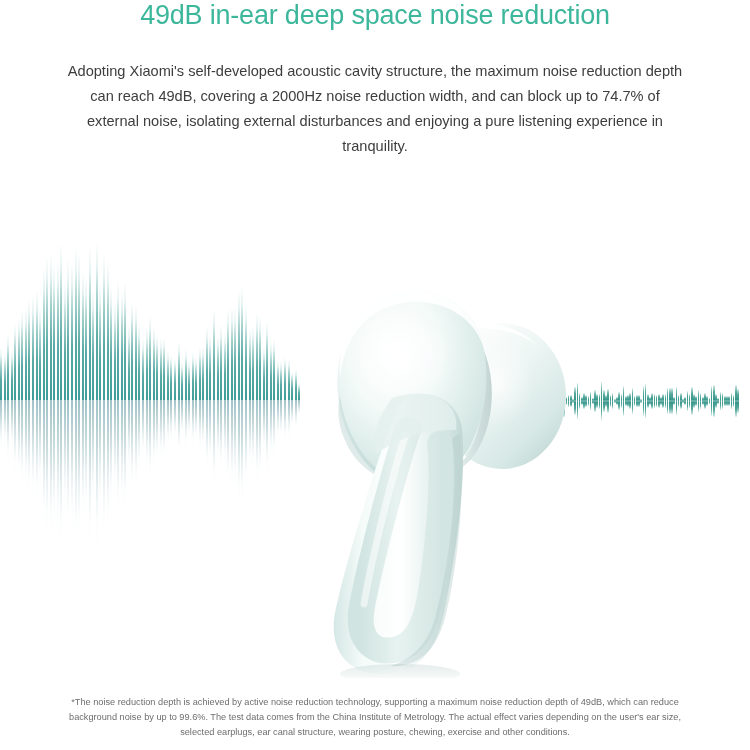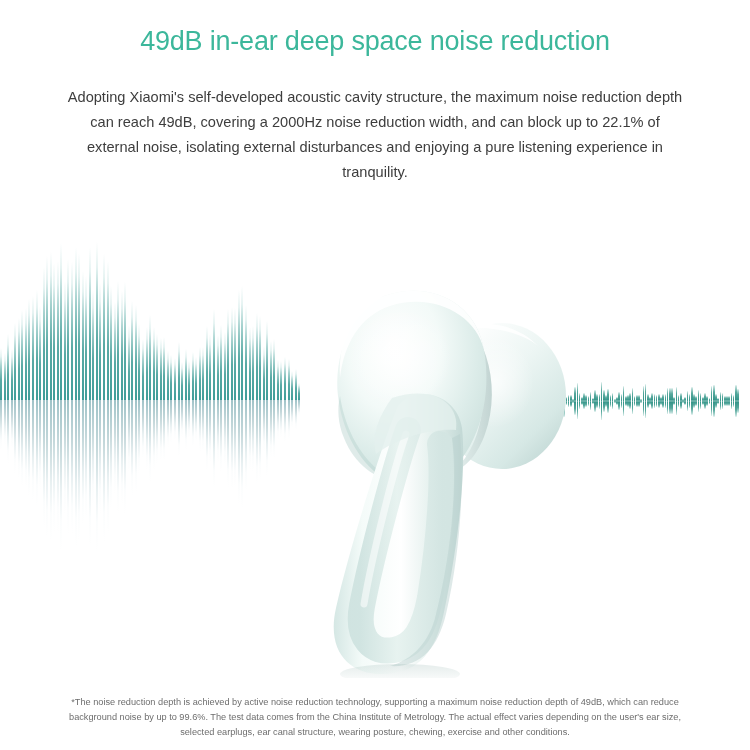--- a/index.html
+++ b/index.html
@@ -25,21 +25,20 @@
   .text-block {
     position: absolute;
     top: 0;
     left: 0;
     width: 750px;
     z-index: 30;
     text-align: center;
   }
   .headline {
     margin: 0;
-    padding-top: 26px;
     font-size: 27px;
     font-weight: 400;
     letter-spacing: -0.2px;
     color: #3cb79b;
     line-height: 1.18;
   }
   .subhead {
     margin: 0;
     padding-top: 10px;
     font-size: 27px;
@@ -118,21 +117,21 @@
     z-index: 20;
   }
 </style>
 </head>
 <body>
 
 <div id="page">
 
   <div class="text-block">
     <h1 class="headline">49dB in-ear deep space noise reduction</h1>
-    <p class="body-copy">Adopting Xiaomi's self-developed acoustic cavity structure, the maximum noise reduction depth can reach 49dB, covering a 2000Hz noise reduction width, and can block up to 22.1% of external noise, isolating external disturbances and enjoying a pure listening experience in tranquility.</p>
+    <p class="body-copy">Adopting Xiaomi's self-developed acoustic cavity structure, the maximum noise reduction depth can reach 49dB, covering a 2000Hz noise reduction width, and can block up to 74.7% of external noise, isolating external disturbances and enjoying a pure listening experience in tranquility.</p>
   </div>
 
   <div class="wave-left">
       <div class="bar bar-up" style="left: 0px; height: 51.84px; top: 118.16px;"></div>
       <div class="bar bar-dn" style="left: 0px; height: 49.76px; top: 170px;"></div>
       <div class="bar bar-up" style="left: 3.55px; height: 46.97px; top: 123.03px;"></div>
       <div class="bar bar-dn" style="left: 3.55px; height: 45.09px; top: 170px;"></div>
       <div class="bar bar-up" style="left: 7.1px; height: 65.96px; top: 104.04px;"></div>
       <div class="bar bar-dn" style="left: 7.1px; height: 63.32px; top: 170px;"></div>
       <div class="bar bar-up" style="left: 10.65px; height: 50.9px; top: 119.1px;"></div>

